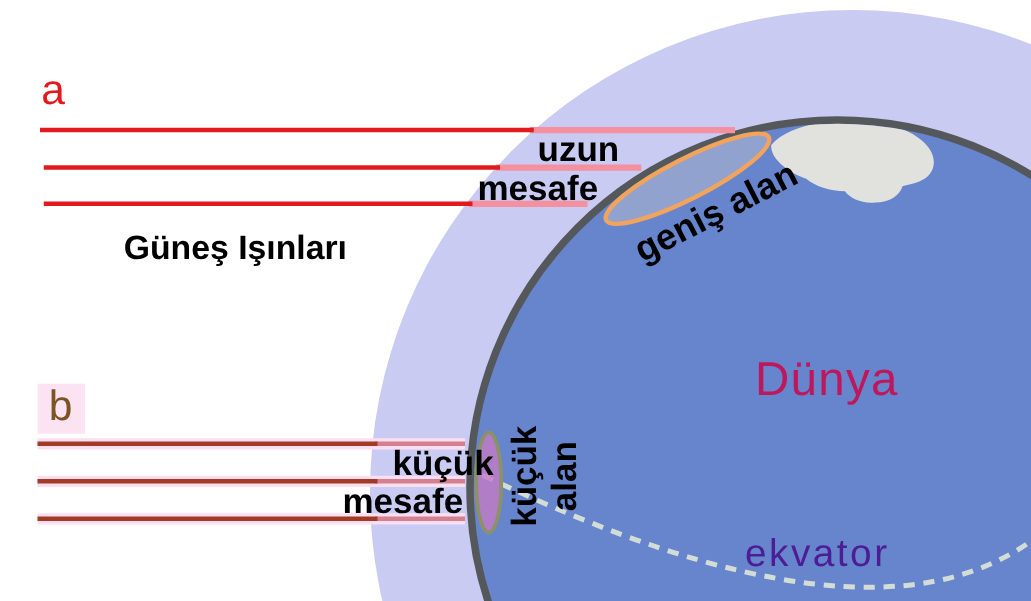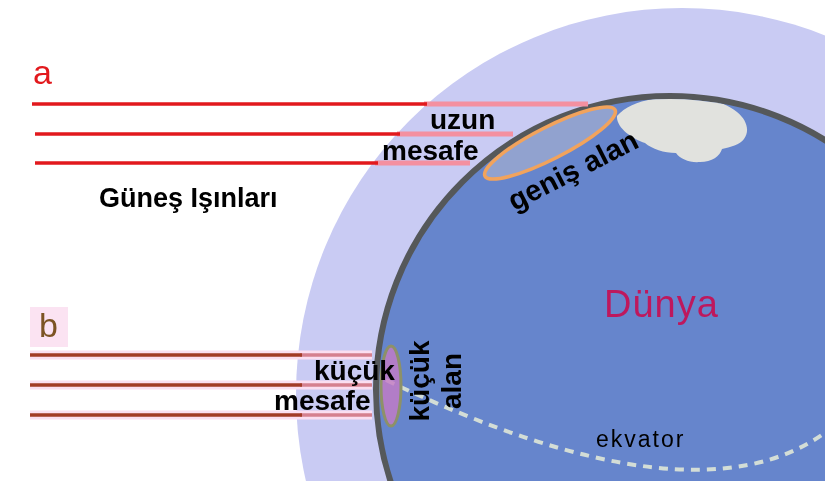--- a/index.html
+++ b/index.html
@@ -35,21 +35,21 @@
     font-size:29px;
   }
   .lbl-kucuk{
     left:390px;top:349px;width:92px;height:64px;text-align:center;
     transform:rotate(-90deg);transform-origin:center;
     font-size:28px;line-height:32px;
   }
   .lbl-soft{font-weight:400;}
   .lbl-atmosfer{left:576px;top:38px;font-size:34px;letter-spacing:3px;color:#fdfdfd;}
   .lbl-dunya{left:604px;top:285px;font-size:38px;letter-spacing:1px;color:#be185d;}
-  .lbl-ekvator{left:596px;top:427px;font-size:23px;letter-spacing:2px;color:#000000;}
+  .lbl-ekvator{left:596px;top:427px;font-size:31px;letter-spacing:2px;color:#4c1d95;}
 </style>
 </head>
 <body>
 
 <div id="stage">
 
   <svg id="scene" width="825" height="481" viewBox="0 0 825 481">
     <defs>
       <clipPath id="earthClip">
         <circle cx="670" cy="390" r="291"></circle>

